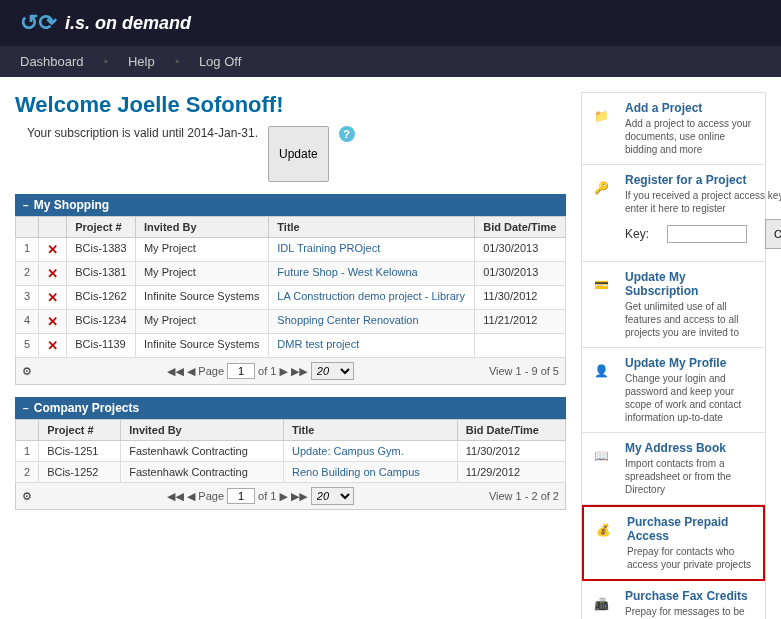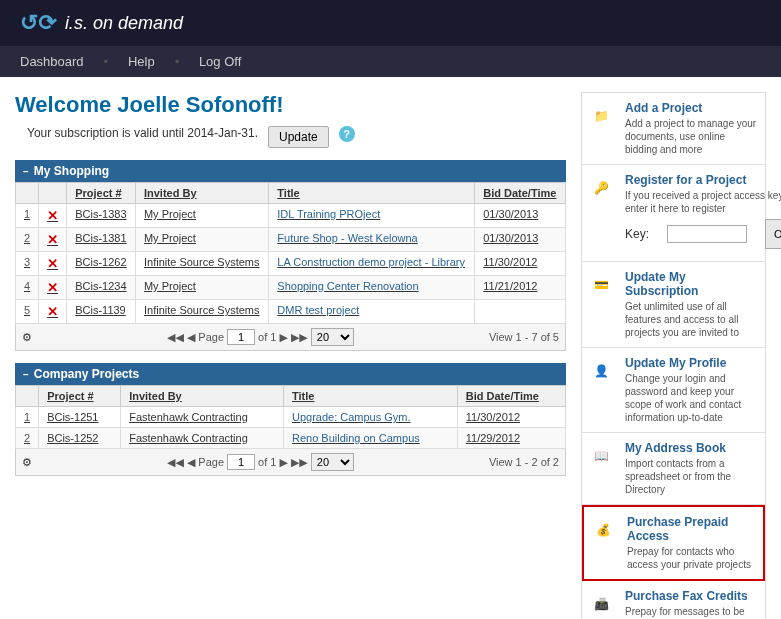--- a/index.html
+++ b/index.html
@@ -2,57 +2,57 @@
 <html><head>
   <meta charset="utf-8">
   <style>
     * { box-sizing: border-box; margin: 0; padding: 0; }
     body { font-family: Arial, sans-serif; font-size: 12px; background: #fff; color: #333; }
 
     
     .header { background: #1a1a2e; padding: 10px 20px; display: flex; align-items: center; }
     .logo-area { display: flex; align-items: center; gap: 8px; }
     .logo-icon { color: #4fa3d1; font-size: 22px; font-weight: bold; }
-    .logo-text { color: #fff; font-size: 18px; font-style: italic; }
+    .logo-text { color: #fff; font-size: 18px; font-style: italic; font-weight: bold; }
 
     
     .nav { background: #2a2a3e; padding: 8px 20px; display: flex; gap: 20px; }
     .nav a { color: #ccc; text-decoration: none; font-size: 13px; cursor: pointer; text-align: right; }
     .nav-divider { color: #555; }
 
     
     .main-container { display: flex; padding: 15px; gap: 15px; }
     .left-panel { flex: 1; min-width: 0; }
     .right-panel { width: 185px; flex-shrink: 0; }
 
     
     .welcome-title { font-size: 22px; color: #0369a1; font-weight: bold; margin-bottom: 8px; }
     .subscription-row { display: flex; gap: 10px; margin-bottom: 12px; font-size: 12px; margin-left: 12px; }
-    .update-btn { padding: 3px 10px; background: #e8e8e8; border: 1px solid #aaa; cursor: pointer; font-size: 12px; border-radius: 2px; }
+    .update-btn { padding: 20px 10px; background: #e8e8e8; border: 1px solid #aaa; cursor: pointer; font-size: 12px; border-radius: 2px; }
     .help-icon { display: inline-block; width: 16px; height: 16px; background: #5bc0de; border-radius: 50%; color: #fff; text-align: center; line-height: 16px; font-size: 11px; font-weight: bold; cursor: pointer; }
 
     
     .section-header { background: #2a6496; color: #fff; padding: 4px 8px; font-size: 12px; font-weight: bold; display: flex; align-items: center; gap: 5px; margin-bottom: 0; }
     .section-toggle { color: #fff; font-size: 10px; cursor: pointer; }
 
     
-    .data-table { width: 100%; border-collapse: collapse; border: 1px solid #ccc; text-decoration: underline; }
+    .data-table { width: 100%; border-collapse: collapse; border: 1px solid #ccc; }
     .data-table th { background: #f0f0f0; border: 1px solid #ccc; padding: 4px 8px; text-align: left; font-size: 11px; color: #333; }
     .data-table td { border: 1px solid #ddd; padding: 4px 8px; font-size: 11px; vertical-align: top; }
     .data-table tr:nth-child(even) td { background: #f9f9f9; }
     .data-table a { color: #2a6496; text-decoration: none; }
     .row-num { color: #555; text-align: center; width: 20px; }
     .delete-icon { color: #cc0000; font-weight: bold; cursor: pointer; font-size: 13px; }
 
     
     .pagination-row { display: flex; align-items: center; justify-content: space-between; padding: 4px 6px; background: #f5f5f5; border: 1px solid #ccc; border-top: none; font-size: 11px; }
     .pagination-controls { display: flex; align-items: center; gap: 3px; }
     .pagination-controls span { cursor: pointer; color: #555; }
     .page-input { width: 28px; padding: 1px 3px; border: 1px solid #aaa; font-size: 11px; text-align: center; }
-    .page-select { font-size: 11px; padding: 1px; border: 1px solid #aaa; }
+    .page-select { font-size: 11px; padding: 1px; border: 1px solid #aaa; font-style: italic; }
     .view-info { color: #555; }
     .pag-icon { cursor: pointer; color: #333; }
 
     .section-gap { margin-bottom: 12px; }
 
     
     .right-item { display: flex; align-items: flex-start; gap: 8px; padding: 8px 5px; border-bottom: 1px solid #e0e0e0; cursor: pointer; }
     .right-item.highlighted { border: 2px solid #cc0000; background: #fff; }
     .right-item-icon { width: 30px; height: 30px; flex-shrink: 0; display: flex; align-items: center; justify-content: center; }
     .right-item-text { flex: 1; }
@@ -162,21 +162,21 @@
           <input class="page-input" value="1" style="">
           <span>of 1</span>
           <span class="pag-icon">▶</span>
           <span class="pag-icon">▶▶</span>
           <select class="page-select">
             <option>20</option>
             <option>50</option>
             <option>100</option>
           </select>
         </div>
-        <span class="view-info">View 1 - 7 of 5</span>
+        <span class="view-info">View 1 - 9 of 5</span>
       </div>
     </div>
 
     <div class="section-gap">
       <div class="section-header">
         <span class="section-toggle">−</span>
         <span>Company Projects</span>
       </div>
       <table class="data-table">
         <thead>
@@ -186,21 +186,21 @@
             <th>Invited By</th>
             <th>Title</th>
             <th>Bid Date/Time</th>
           </tr>
         </thead>
         <tbody id="company-projects-body">
         <tr>
     <td class="row-num">1</td>
     <td>BCis-1251</td>
     <td>Fastenhawk Contracting</td>
-    <td><a href="#">Upgrade: Campus Gym.</a></td>
+    <td><a href="#">Update: Campus Gym.</a></td>
     <td>11/30/2012</td>
   </tr>
             <tr>
     <td class="row-num">2</td>
     <td>BCis-1252</td>
     <td>Fastenhawk Contracting</td>
     <td><a href="#">Reno Building on Campus</a></td>
     <td>11/29/2012</td>
   </tr>
           </tbody>
@@ -226,21 +226,21 @@
     </div>
 
   </div>
 
   <div class="right-panel">
     <div class="right-panel-box" id="right-panel-items">
     <div class="right-item">
     <div class="right-item-icon">📁</div>
     <div class="right-item-text">
       <div class="right-item-title">Add a Project</div>
-      <div class="right-item-desc">Add a project to manage your documents, use online bidding and more</div>
+      <div class="right-item-desc">Add a project to access your documents, use online bidding and more</div>
 
     </div>
   </div>
         <div class="right-item">
     <div class="right-item-icon">🔑</div>
     <div class="right-item-text">
       <div class="right-item-title">Register for a Project</div>
       <div class="right-item-desc">If you received a project access key, enter it here to register</div>
 
       <div class="key-row">

